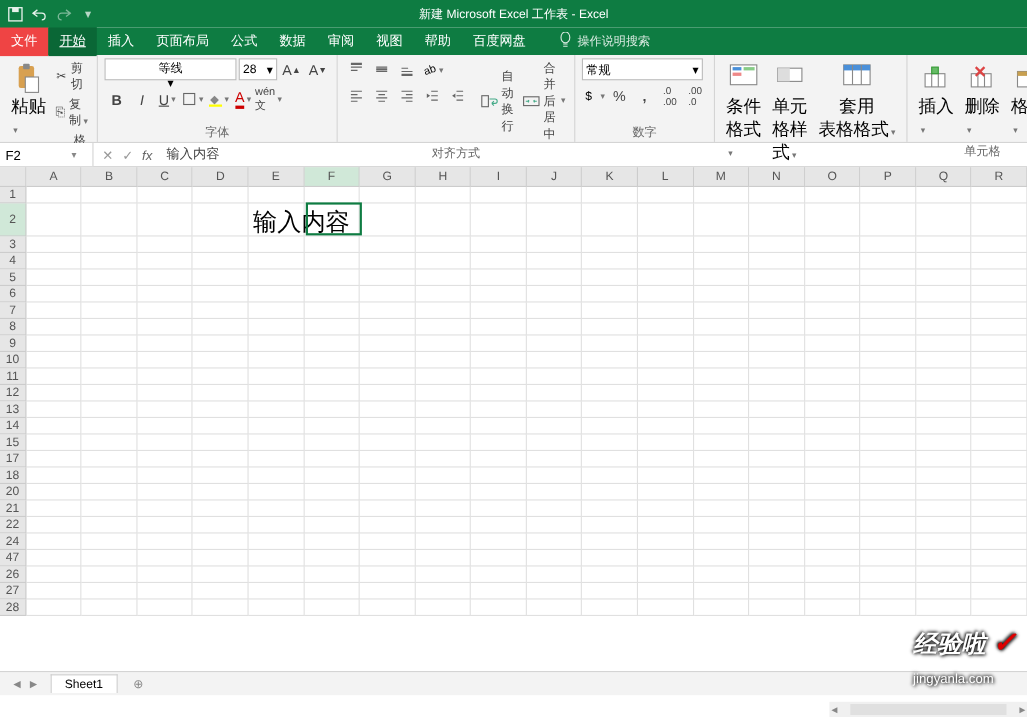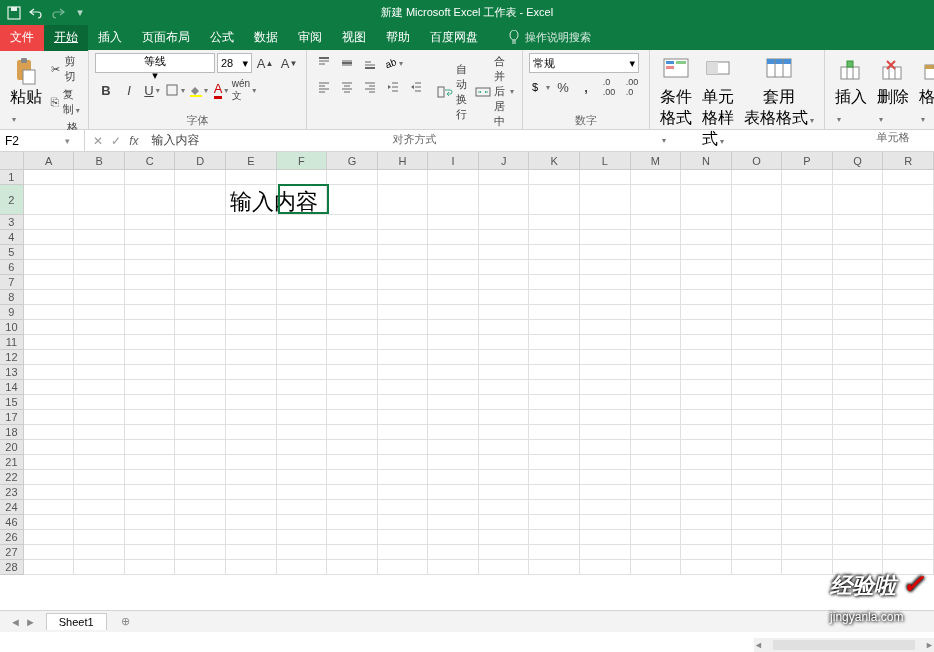--- a/index.html
+++ b/index.html
@@ -851,41 +851,20 @@
         <div class="cell"></div>
         <div class="cell"></div>
         <div class="cell"></div>
         <div class="cell"></div>
         <div class="cell"></div>
         <div class="cell"></div>
         <div class="cell"></div>
         <div class="cell"></div>
       </div>
       <div class="row">
-        <div class="row-header">23</div>
-        <div class="cell"></div>
-        <div class="cell"></div>
-        <div class="cell"></div>
-        <div class="cell"></div>
-        <div class="cell"></div>
-        <div class="cell"></div>
-        <div class="cell"></div>
-        <div class="cell"></div>
-        <div class="cell"></div>
-        <div class="cell"></div>
-        <div class="cell"></div>
-        <div class="cell"></div>
-        <div class="cell"></div>
-        <div class="cell"></div>
-        <div class="cell"></div>
-        <div class="cell"></div>
-        <div class="cell"></div>
-        <div class="cell"></div>
-      </div>
-      <div class="row">
         <div class="row-header">24</div>
         <div class="cell"></div>
         <div class="cell"></div>
         <div class="cell"></div>
         <div class="cell"></div>
         <div class="cell"></div>
         <div class="cell"></div>
         <div class="cell"></div>
         <div class="cell"></div>
         <div class="cell"></div>
@@ -893,21 +872,21 @@
         <div class="cell"></div>
         <div class="cell"></div>
         <div class="cell"></div>
         <div class="cell"></div>
         <div class="cell"></div>
         <div class="cell"></div>
         <div class="cell"></div>
         <div class="cell"></div>
       </div>
       <div class="row">
-        <div class="row-header">46</div>
+        <div class="row-header">47</div>
         <div class="cell"></div>
         <div class="cell"></div>
         <div class="cell"></div>
         <div class="cell"></div>
         <div class="cell"></div>
         <div class="cell"></div>
         <div class="cell"></div>
         <div class="cell"></div>
         <div class="cell"></div>
         <div class="cell"></div>

